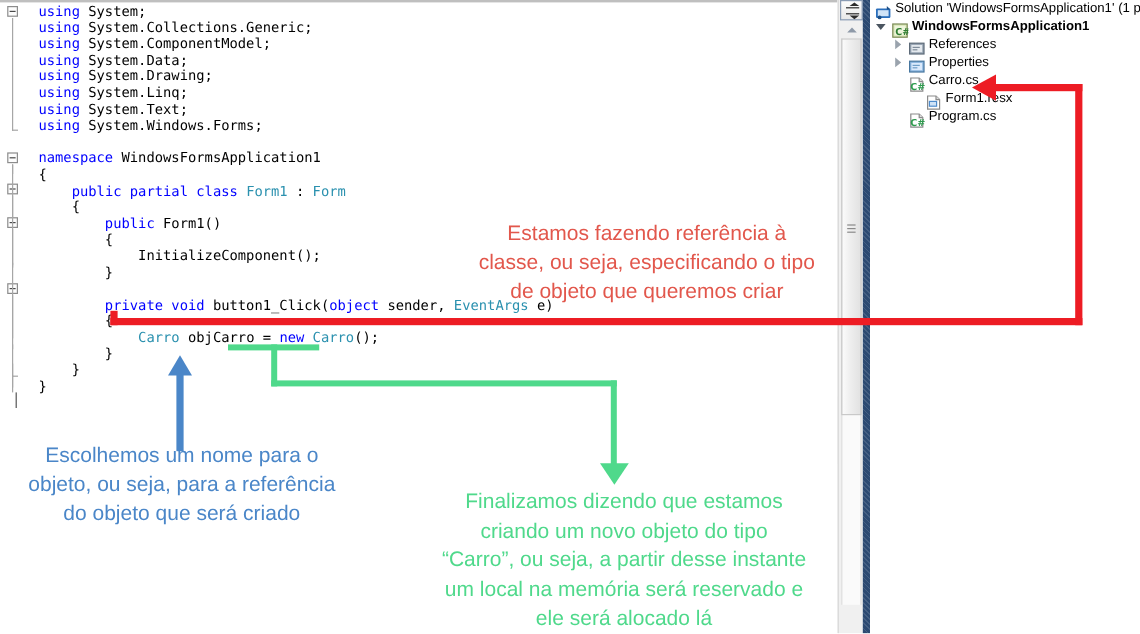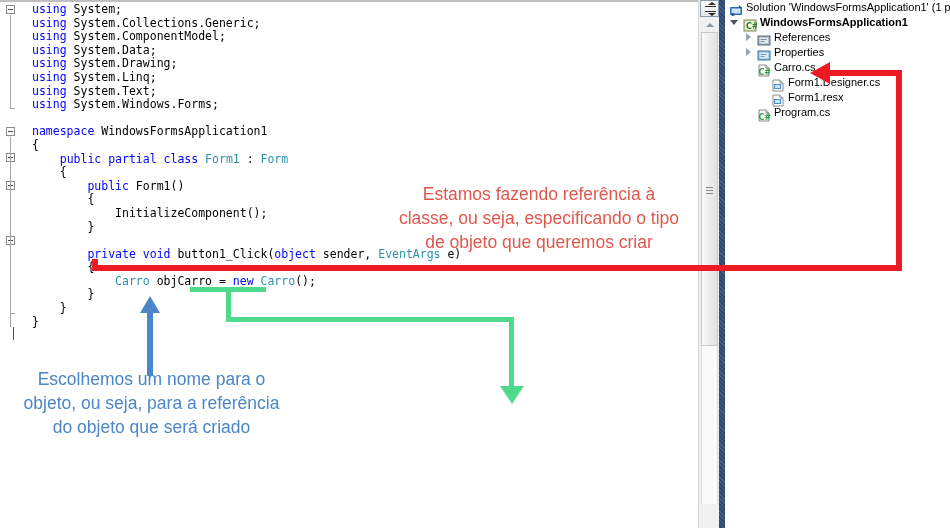--- a/index.html
+++ b/index.html
@@ -438,31 +438,20 @@
       </div>
       <div class="tree-row">
         <span class="ticon" style="left:46px">
           <svg width="14" height="13" style="position:absolute;top:2px;">
             <path d="M2 1 h7 l3 3 v8 h-10 Z" fill="#ffffff" stroke="#8a8a8a"></path>
             <path d="M9 1 v3 h3" fill="#e0e0e0" stroke="#8a8a8a"></path>
             <rect x="3" y="5" width="7" height="5" fill="#4f8ccc"></rect>
             <rect x="4" y="6" width="5" height="3" fill="#cfe3f7"></rect>
           </svg>
         </span>
-        <span class="tlabel" style="left:63px">Form1.Designer.cs</span>
-      </div>
-      <div class="tree-row">
-        <span class="ticon" style="left:46px">
-          <svg width="14" height="13" style="position:absolute;top:2px;">
-            <path d="M2 1 h7 l3 3 v8 h-10 Z" fill="#ffffff" stroke="#8a8a8a"></path>
-            <path d="M9 1 v3 h3" fill="#e0e0e0" stroke="#8a8a8a"></path>
-            <rect x="3" y="5" width="7" height="5" fill="#4f8ccc"></rect>
-            <rect x="4" y="6" width="5" height="3" fill="#cfe3f7"></rect>
-          </svg>
-        </span>
         <span class="tlabel" style="left:63px">Form1.resx</span>
       </div>
       <div class="tree-row">
         <span class="ticon" style="left:32px">
           <svg width="14" height="13" style="position:absolute;top:2px;">
             <path d="M2 1 h7 l3 3 v8 h-10 Z" fill="#ffffff" stroke="#8a8a8a"></path>
             <path d="M9 1 v3 h3" fill="#e0e0e0" stroke="#8a8a8a"></path>
             <text x="1.5" y="11" font-size="8" font-family="DejaVu Sans" fill="#2e9b4e" font-weight="bold">C#</text>
           </svg>
         </span>
@@ -472,20 +461,25 @@
 
   <div class="anno-text" id="anno-red-text">Estamos fazendo referência à
 classe, ou seja, especificando o tipo
 de objeto que queremos criar</div>
   <div class="redline" id="red-cap-left"></div>
   <div class="redline" id="red-h-main"></div>
   <div class="redline" id="red-v"></div>
   <div class="redline" id="red-h-top"></div>
   <div id="red-arrow"></div>
 
+  <div class="anno-text" id="anno-green-text">Finalizamos dizendo que estamos
+criando um novo objeto do tipo
+“Carro”, ou seja, a partir desse instante
+um local na memória será reservado e
+ele será alocado lá</div>
   <div class="greenline" id="gr-underline"></div>
   <div class="greenline" id="gr-v1"></div>
   <div class="greenline" id="gr-h1"></div>
   <div class="greenline" id="gr-v2"></div>
   <div id="gr-arrow"></div>
 
   <div class="anno-text" id="anno-blue-text">Escolhemos um nome para o
 objeto, ou seja, para a referência
 do objeto que será criado</div>
   <div id="bl-shaft"></div>

